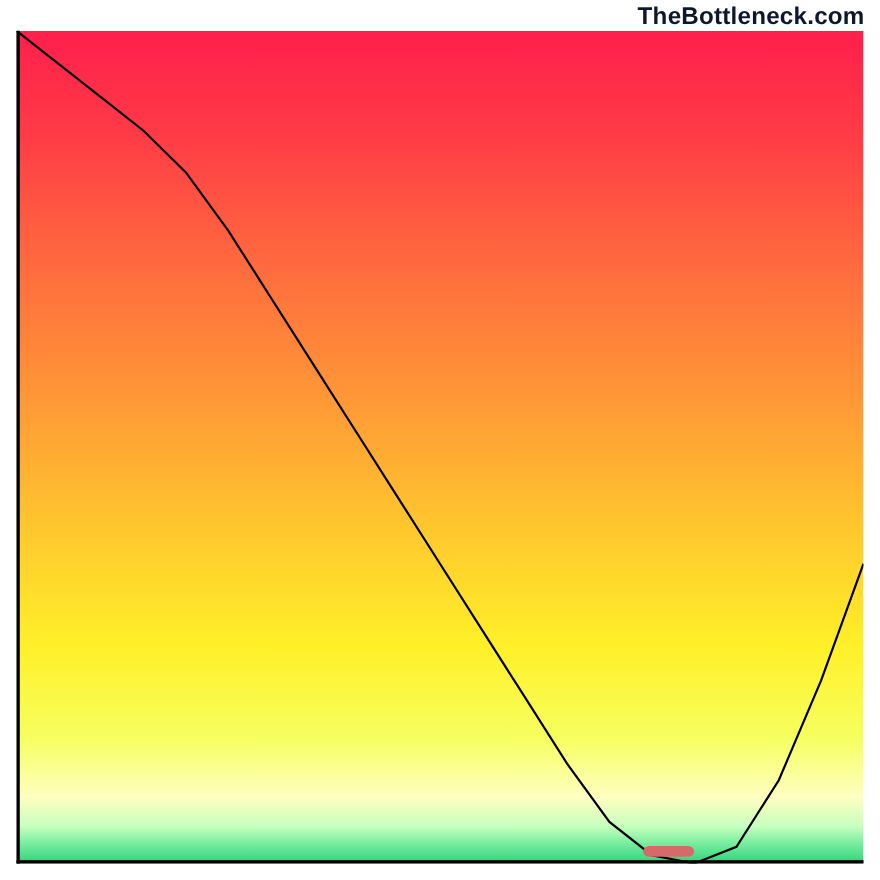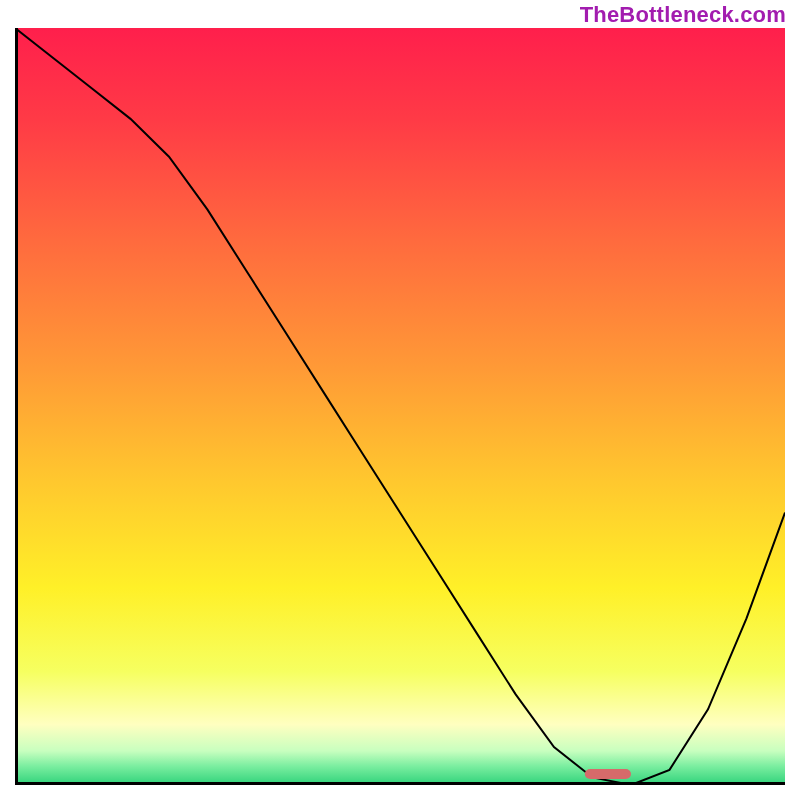--- a/index.html
+++ b/index.html
@@ -10,21 +10,21 @@
     background: #ffffff;
     overflow: hidden;
     font-family: Arial, Helvetica, sans-serif;
   }
   .watermark {
     position: absolute;
     top: 2px;
     right: 14px;
     font-size: 22px;
     font-weight: 600;
-    color: #a21caf;
+    color: #0f172a;
     letter-spacing: 0.2px;
   }
   .plot-frame {
     position: absolute;
     left: 15px;
     top: 28px;
     width: 770px;
     height: 757px;
     border-left: 3px solid #000;
     border-bottom: 3px solid #000;

